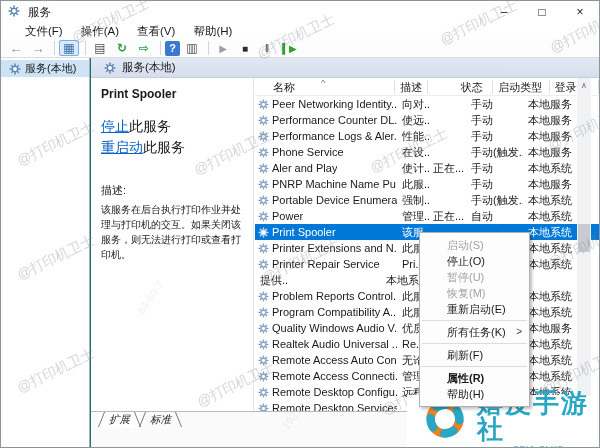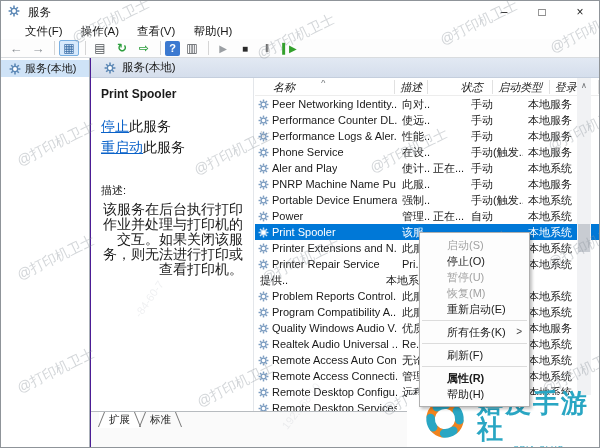--- a/index.html
+++ b/index.html
@@ -23,42 +23,42 @@
   .tbbtn.nav{color:#8a8f94;font-weight:bold;font-size:13px;}
   .tbbtn.active{background:#d8eafc;border:1px solid #7ab0e2;border-radius:2px;color:#3c6ea5;}
   .tbbtn.green{color:#2e9e3e;font-weight:bold;}
   .tbbtn.help{background:#3b79d0;color:#fff;font-weight:bold;border-radius:2px;width:15px;height:15px;font-size:11px;}
   .tbbtn.dim{color:#9b9fa3;font-size:10px;}
   .tbbtn.dark{color:#2b2b2b;font-size:10px;}
   .tbbtn.restart{color:#33a02c;font-size:10px;letter-spacing:-1px;}
   .tbsep{width:1px;height:14px;background:#d5d5d5;margin:0 4px;display:inline-block;}
 
   
-  .main{position:absolute;left:0;top:57px;right:0;bottom:0;background:#4c1d95;}
+  .main{position:absolute;left:0;top:57px;right:0;bottom:0;background:#0f766e;}
   .tree{position:absolute;left:0;top:0;width:89px;bottom:0;background:#fff;border-right:1px solid #aab0b8;}
   .tree-item{margin-top:2px;height:17px;display:flex;align-items:center;background:#cfe3f7;padding-left:8px;}
   .tree-item .lbl{font-size:11px;color:#1a1a1a;margin-left:4px;white-space:nowrap;}
   .icon12{width:12px;height:12px;display:inline-flex;flex:0 0 auto;}
 
   .rightpane{position:absolute;left:90px;top:0;right:0;bottom:0;background:#fff;}
   .band{position:absolute;left:0;top:0;right:0;height:20px;background:linear-gradient(#e2e9f3,#d5deec);border-bottom:1px solid #c4cedd;display:flex;align-items:center;padding-left:13px;}
   .band .lbl{font-size:11.5px;color:#1a1a1a;margin-left:6px;}
 
   
   .taskpane{position:absolute;left:0;top:20px;width:163px;bottom:18px;background:#fff;border-right:1px solid #e3e6ea;padding:9px 10px 0 10px;}
   .svc-title{font-size:12px;font-weight:bold;color:#1a1a1a;margin-bottom:17px;}
   .tasklink{font-size:14px;color:#1a1a1a;margin-bottom:3px;}
   .tasklink .lk{color:#0a62c9;text-decoration:underline;}
   .desc-label{font-size:11px;color:#1a1a1a;margin-top:26px;margin-bottom:4px;}
-  .desc-text{font-size:14px;color:#1a1a1a;line-height:15px;text-align:right;}
+  .desc-text{font-size:10px;color:#1a1a1a;line-height:15px;}
 
   
   .list{position:absolute;left:164px;top:20px;right:0;bottom:18px;background:#fff;overflow:hidden;}
   .lheader{display:flex;height:18px;align-items:center;border-bottom:1px solid #ededed;position:relative;}
-  .hc{font-size:11px;color:#1a1a1a;height:14px;line-height:14px;border-right:1px solid #e1e1e1;white-space:nowrap;overflow:hidden;font-style:italic;}
+  .hc{font-size:11px;color:#1a1a1a;height:14px;line-height:14px;border-right:1px solid #e1e1e1;white-space:nowrap;overflow:hidden;}
   .hc0{width:142px;padding-left:18px;position:relative;}
   .hc1{width:33px;padding-left:5px;}
   .hc2{width:36px;padding-left:3px;margin-left:30px;}
   .hc3{width:57px;padding-left:5px;}
   .hc4{width:50px;padding-left:5px;}
   .sortglyph{position:absolute;left:66px;top:-4px;font-size:9px;color:#6d7175;}
   .lrow{display:flex;height:16px;align-items:center;}
   .c{font-size:11px;color:#1a1a1a;white-space:nowrap;overflow:hidden;height:16px;line-height:16px;}
   .cn{width:142px;display:flex;align-items:center;padding-left:3px;}
   .cn .nm{margin-left:3px;white-space:nowrap;overflow:hidden;}
@@ -69,21 +69,21 @@
   .gear{display:inline-flex;flex:0 0 auto;}
   .lrow.sel{background:#0078d7;}
   .lrow.sel .c,.lrow.sel .nm{color:#fff;}
 
   
   .scrollbar{position:absolute;top:0;right:8px;width:14px;bottom:0;background:#f1f2f4;}
   .sb-up{height:14px;display:flex;align-items:center;justify-content:center;font-size:8px;color:#6a6d70;}
   .sb-thumb{position:absolute;left:1px;right:1px;top:146px;height:28px;background:#c8ccd2;}
 
   
-  .tabsrow{position:absolute;left:0;right:0;bottom:0;height:36px;background:#fafafa;border-top:1px solid #b7bbbf;padding-left:8px;display:flex;}
+  .tabsrow{position:absolute;left:0;right:0;bottom:0;height:36px;background:#fafafa;border-top:1px solid #b7bbbf;padding-left:8px;display:flex;font-style:italic;}
   .tab{position:relative;font-size:10.5px;color:#1a1a1a;padding:1px 10px 0 10px;height:16px;}
   .tab::before,.tab::after{content:"";position:absolute;top:0;bottom:1px;width:1px;background:#777;}
   .tab::before{left:2px;transform:skewX(-22deg);}
   .tab::after{right:2px;transform:skewX(22deg);}
   .tab.active{background:#fff;}
 
   
   .ctxmenu{position:absolute;left:418px;top:231px;width:111px;background:#fdfdfd;border:1px solid #b0b0b0;box-shadow:2px 2px 3px rgba(0,0,0,0.25);padding:4px 0;z-index:60;}
   .mitem{height:16px;line-height:16px;font-size:11px;color:#1a1a1a;padding-left:27px;position:relative;white-space:nowrap;}
   .mitem.disabled{color:#a2a2a2;}

